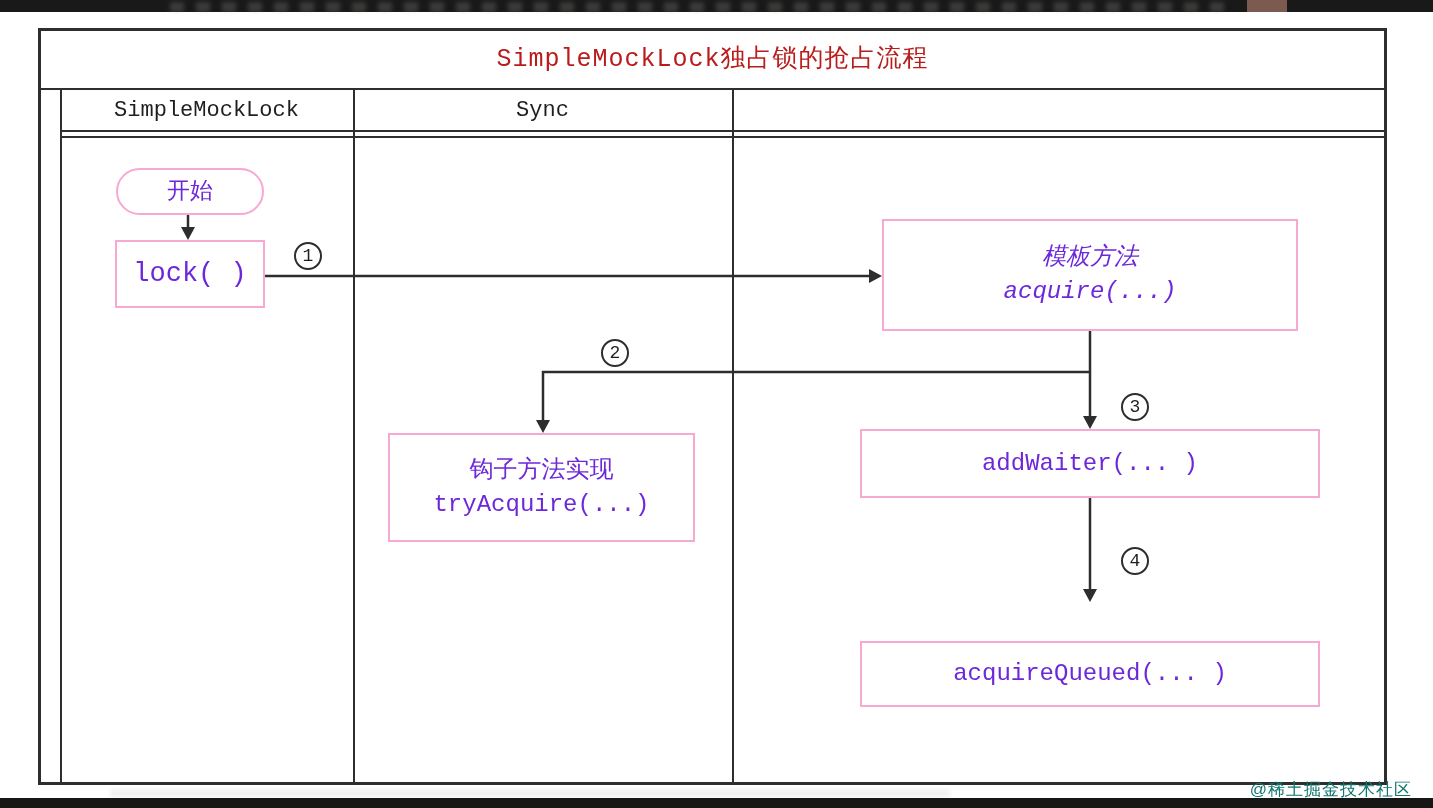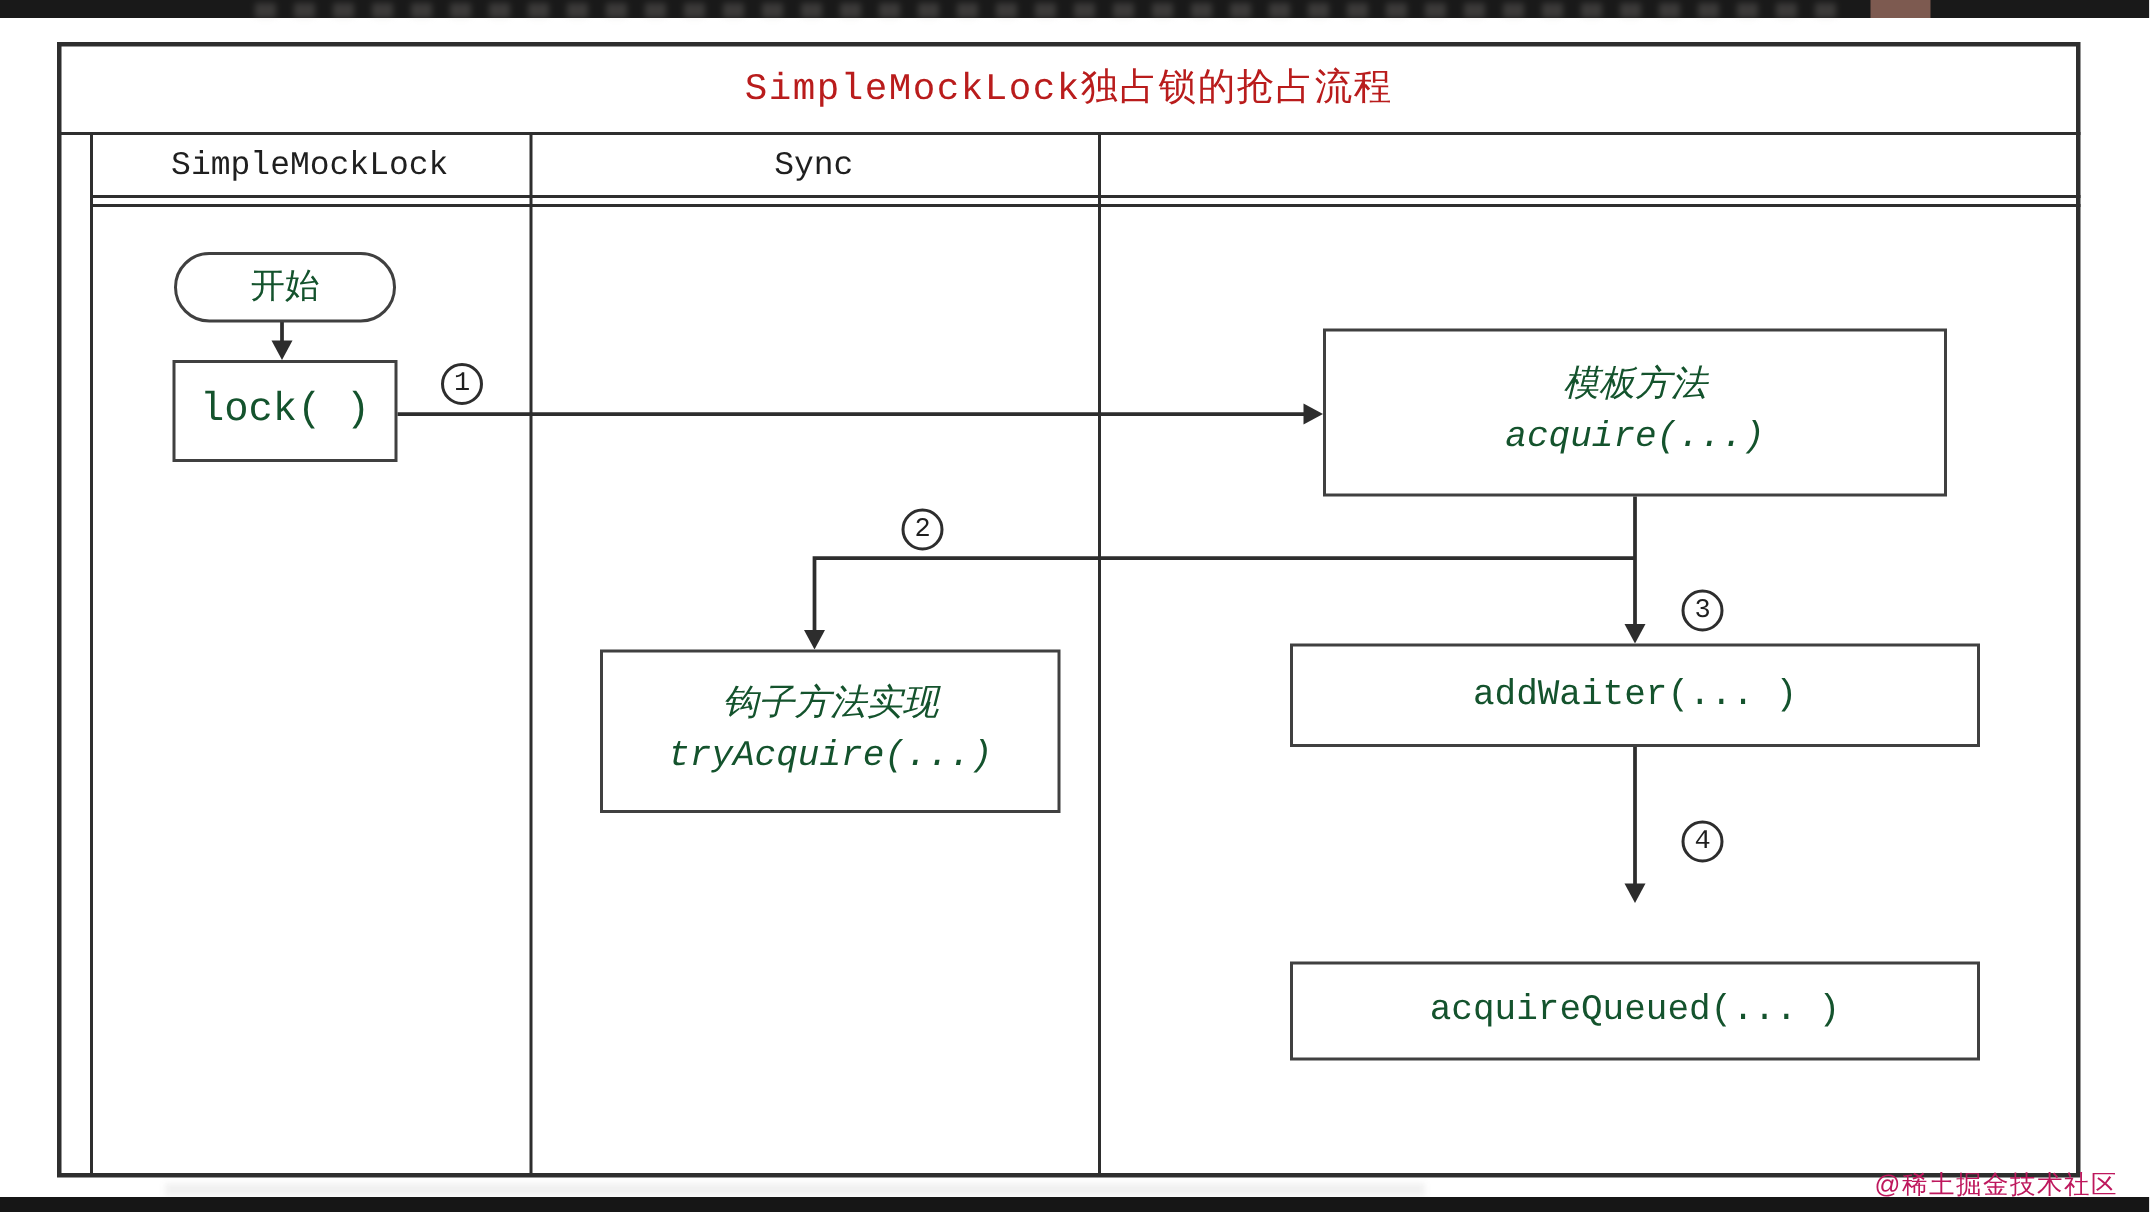--- a/index.html
+++ b/index.html
@@ -31,46 +31,46 @@
     position:absolute;left:38px;top:41px;width:1349px;text-align:center;
     font-size:25px;letter-spacing:1px;color:#b91c1c;
   }
   .lane-h{position:absolute;top:98px;text-align:center;font-size:22px;color:#1f1f1f;}
   .lane-h1{left:60px;width:293px;}
   .lane-h2{left:353px;width:379px;}
   .lane-h3{left:732px;width:655px;}
 
   
   .node{
-    position:absolute;border:2px solid #404040;background:#fff;
+    position:absolute;border:2px solid #f9a8d4;background:#fff;
     display:flex;flex-direction:column;align-items:center;justify-content:center;
-    font-size:24px;color:#14532d;line-height:34px;text-align:center;
+    font-size:24px;color:#6d28d9;line-height:34px;text-align:center;
   }
   .start-oval{left:116px;top:168px;width:144px;height:43px;border-radius:24px;font-size:23px;}
   .lock-box{left:115px;top:240px;width:146px;height:64px;font-size:27px;}
   .acquire-box{left:882px;top:219px;width:412px;height:108px;font-style:italic;}
-  .tryacquire-box{left:400px;top:433px;width:303px;height:105px;font-style:italic;}
+  .tryacquire-box{left:388px;top:433px;width:303px;height:105px;}
   .addwaiter-box{left:860px;top:429px;width:456px;height:65px;}
   .acquirequeued-box{left:860px;top:602px;width:456px;height:62px;margin-top:39px;}
 
   
   .badge{
     position:absolute;width:24px;height:24px;border:2px solid #2d2d2d;border-radius:50%;
     display:flex;align-items:center;justify-content:center;font-size:18px;color:#1f1f1f;background:#fff;
   }
   .badge1{left:294px;top:242px;}
   .badge2{left:601px;top:339px;}
   .badge3{left:1121px;top:393px;}
   .badge4{left:1121px;top:547px;}
 
   .connectors{position:absolute;left:0;top:0;width:1433px;height:808px;}
 
   .watermark{
     position:absolute;right:21px;top:778px;font-size:17px;letter-spacing:1px;
-    color:#be185d;font-family:"Liberation Sans","DejaVu Sans",sans-serif;
+    color:#0f766e;font-family:"Liberation Sans","DejaVu Sans",sans-serif;
   }
 </style>
 </head>
 <body>
 
 <div class="stage">
 
   <div class="top-bar">
     <div class="top-smudge"></div>
   </div>

